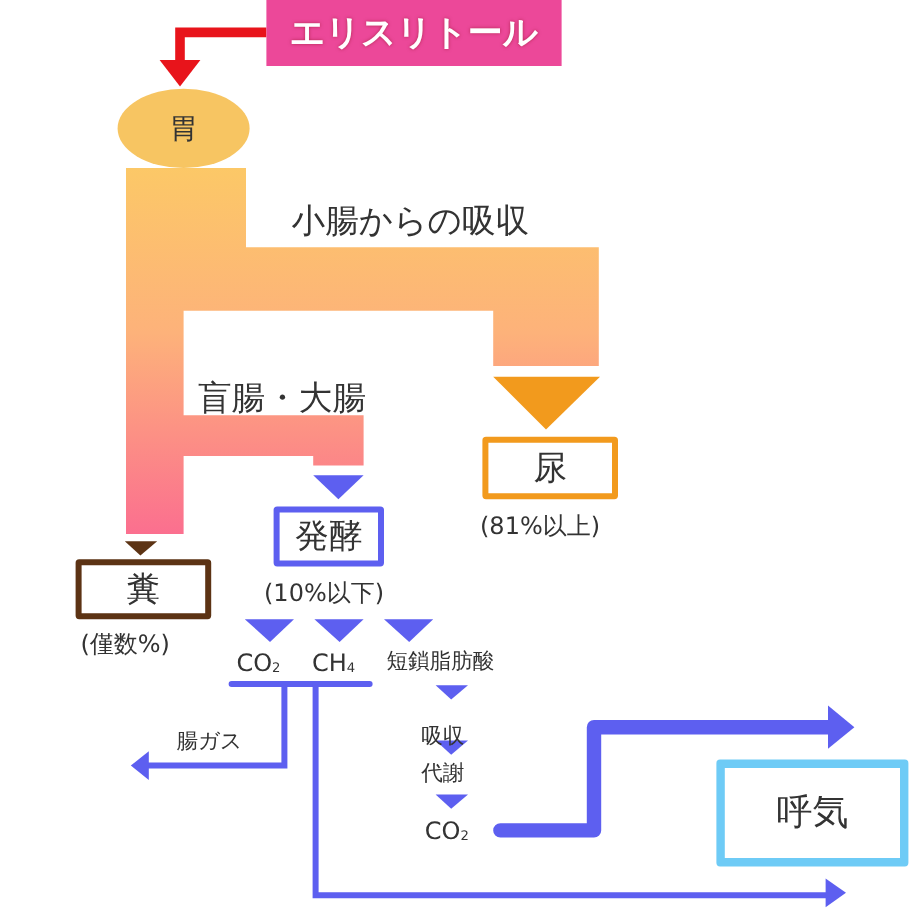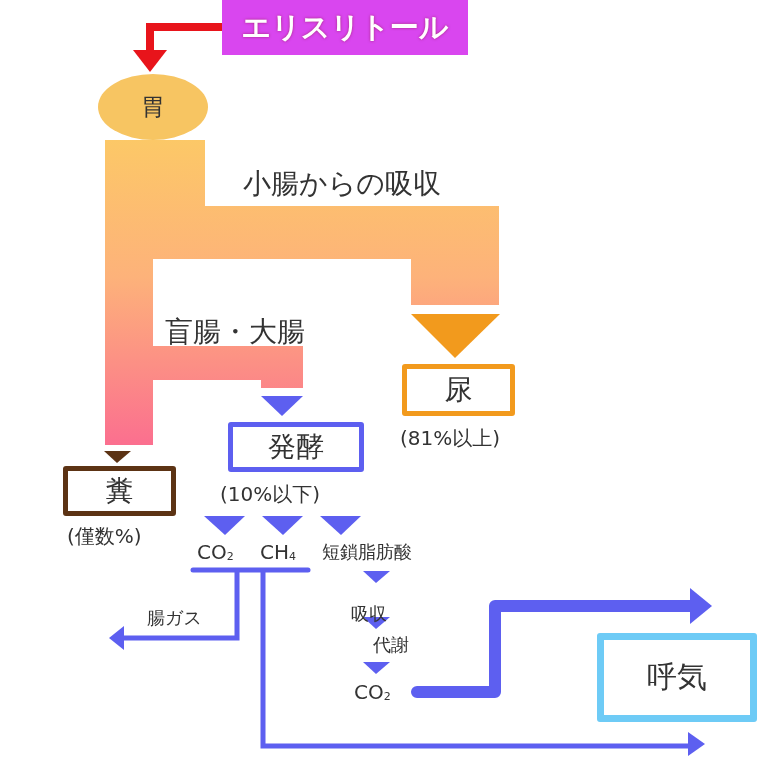--- a/index.html
+++ b/index.html
@@ -1,29 +1,29 @@
 <!DOCTYPE html>
 <html><head>
 <meta charset="utf-8">
 <style>
   html, body { margin:0; padding:0; background:#ffffff; }
   body { width:760px; height:760px; position:relative; overflow:hidden;
          font-family:"DejaVu Sans", "Liberation Sans", sans-serif; color:#333333; }
   svg#diagram { position:absolute; left:0; top:0; }
   .lbl { position:absolute; white-space:nowrap; line-height:1; }
-  .title-box { position:absolute; left:222px; top:0; width:246px; height:55px; background:#d946ef;
+  .title-box { position:absolute; left:222px; top:0; width:246px; height:55px; background:#ec4899;
                color:#fff; font-weight:bold; font-size:29px; display:flex; align-items:center; justify-content:center;
                text-shadow:0 0 3px rgba(120,0,0,.5); }
   .stomach { position:absolute; left:98px; top:74px; width:110px; height:66px; border-radius:50%;
              background:#f7c562; display:flex; align-items:center; justify-content:center; font-size:24px; color:#333; }
   .box { position:absolute; box-sizing:border-box; background:#fff; display:flex; align-items:center; justify-content:center;
          font-size:28px; color:#333; border-radius:3px; }
   .urine-box { left:402px; top:364px; width:113px; height:52px; border:5px solid #f29a1d; }
   .feces-box { left:63px; top:466px; width:113px; height:50px; border:5px solid #5c3314; }
-  .ferment-box { left:228px; top:422px; width:136px; height:50px; border:5px solid #5d5ff0; }
+  .ferment-box { left:228px; top:422px; width:92px; height:50px; border:5px solid #5d5ff0; }
   .breath-box { left:597px; top:633px; width:160px; height:89px; border:7px solid #6ecbf6; font-size:30px; }
   .t24 { font-size:28px; }
   .t20 { font-size:20px; }
   .t18 { font-size:18px; }
   sub { font-size:11px; vertical-align:baseline; position:relative; top:1px; }
 </style>
 </head>
 <body>
 
 <svg id="diagram" width="760" height="760">
@@ -79,18 +79,18 @@
 <div class="lbl t20" style="left:67px;top:526px;">(僅数%)</div>
 
 <div class="box ferment-box">発酵</div>
 <div class="lbl t20" style="left:220px;top:484px;">(10%以下)</div>
 
 <div class="lbl t20" style="left:197px;top:542px;"><span>CO</span><sub>2</sub></div>
 <div class="lbl t20" style="left:260px;top:542px;"><span>CH</span><sub>4</sub></div>
 <div class="lbl t18" style="left:322px;top:543px;">短鎖脂肪酸</div>
 
 <div class="lbl t18" style="left:351px;top:605px;">吸収</div>
-<div class="lbl t18" style="left:351px;top:636px;margin-left:22px;">代謝</div>
+<div class="lbl t18" style="left:351px;top:636px;">代謝</div>
 <div class="lbl t20" style="left:354px;top:682px;"><span>CO</span><sub>2</sub></div>
 
 <div class="lbl t18" style="left:147px;top:609px;">腸ガス</div>
 
 <div class="box breath-box">呼気</div>
 
 </body></html>

